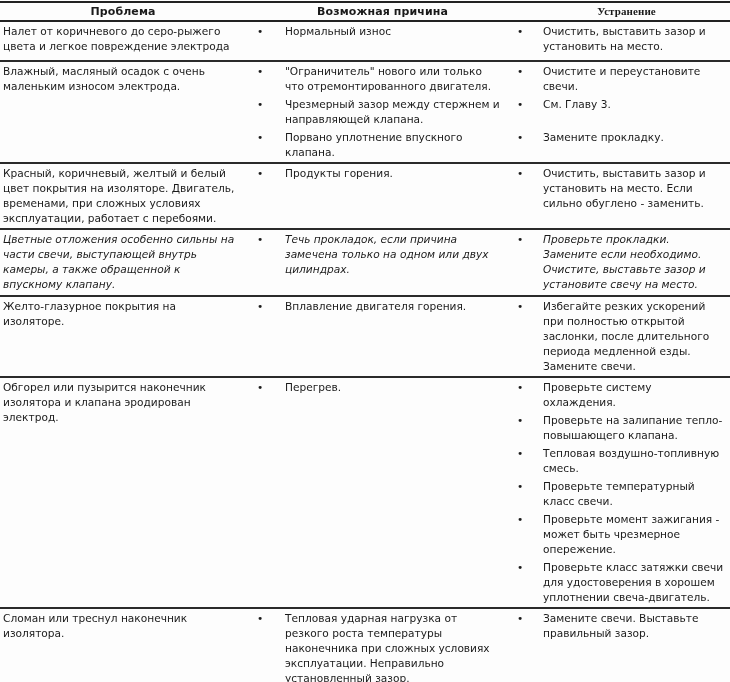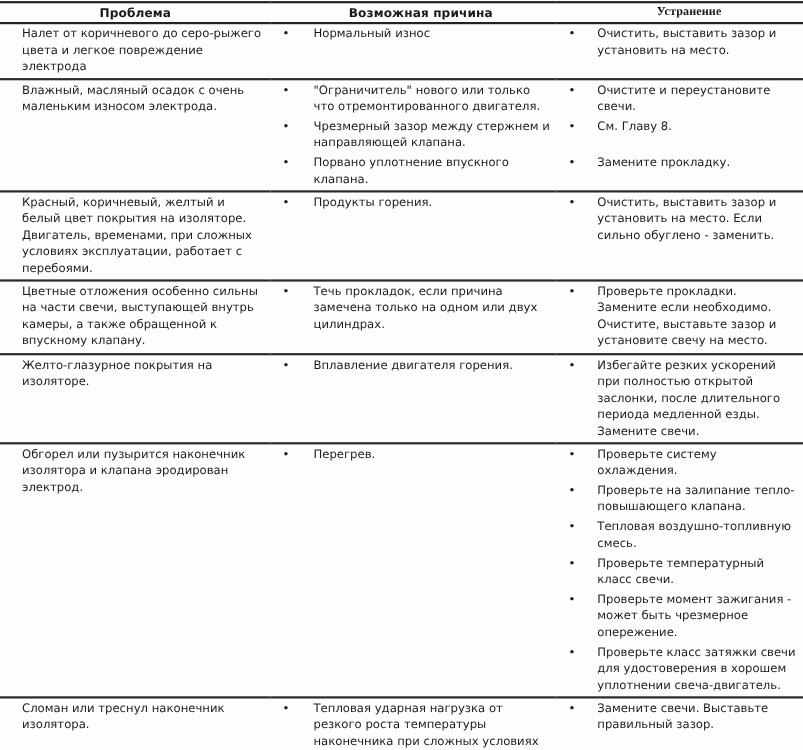--- a/index.html
+++ b/index.html
@@ -22,34 +22,34 @@
     padding: 1px 3px 1px 3px; height: 14px;
     border-top: 2px solid #222; border-bottom: 2px solid #222;
     letter-spacing: 0.1px;
   }
   thead th.h2 { padding-left: 16px; }
   thead th.h3 { padding-left: 20px; font-family: Liberation Serif, serif; }
   tbody td {
     vertical-align: top; padding: 2px 3px 2px 3px;
     border-bottom: 2px solid #2a2a2a;
   }
-  tbody td.problem { padding-left: 20px; padding-right: 8px; }
+  tbody td.problem { padding-left: 3px; padding-right: 8px; }
   ul.bl { list-style: none; margin: 0; padding: 0; }
   ul.bl li { position: relative; padding-left: 36px; margin-bottom: 3px; }
   ul.bl li:last-child { margin-bottom: 0; }
   ul.bl li .bullet {
     position: absolute; left: 6px; top: 0; width: 10px; text-align: center;
   }
   td.cause ul.bl li { padding-left: 36px; }
   td.fix ul.bl li { padding-left: 34px; }
   tr.r1 td { height: 34px; }
   tr.r2 td { height: 29px; }
   tr.r3 td { height: 80px; }
   tr.r4 td { height: 57px; }
-  tr.r5 td { height: 61px; }
+  tr.r5 td { height: 61px; font-style: italic; }
   tr.r6 td { height: 70px; margin-left: 24px; }
   tr.r7 td { height: 224px; }
   tr.r8 td { height: 76px; }
   tbody tr.r3 td.fix ul.bl li:nth-child(1) { margin-bottom: 3px; }
   tbody tr.r3 td.fix ul.bl li:nth-child(2) { margin-bottom: 18px; }
 </style>
 </head>
 <body>
 
 <div class="page">
@@ -85,21 +85,21 @@
           <td class="cause">
             <ul class="bl">
               <li><span class="bullet">•</span><span>"Ограничитель" нового или только что отремонтированного двигателя.</span></li>
               <li><span class="bullet">•</span><span>Чрезмерный зазор между стержнем и направляющей клапана.</span></li>
               <li><span class="bullet">•</span><span>Порвано уплотнение впускного клапана.</span></li>
             </ul>
           </td>
           <td class="fix">
             <ul class="bl">
               <li><span class="bullet">•</span><span>Очистите и переустановите свечи.</span></li>
-              <li><span class="bullet">•</span><span>См. Главу 8.</span></li>
+              <li><span class="bullet">•</span><span>См. Главу 3.</span></li>
               <li><span class="bullet">•</span><span>Замените прокладку.</span></li>
             </ul>
           </td>
         </tr>
         <tr class="r4">
           <td class="problem">Красный, коричневый, желтый и белый цвет покрытия на изоляторе. Двигатель, временами, при сложных условиях эксплуатации, работает с перебоями.</td>
           <td class="cause">
             <ul class="bl">
               <li><span class="bullet">•</span><span>Продукты горения.</span></li>
             </ul>

